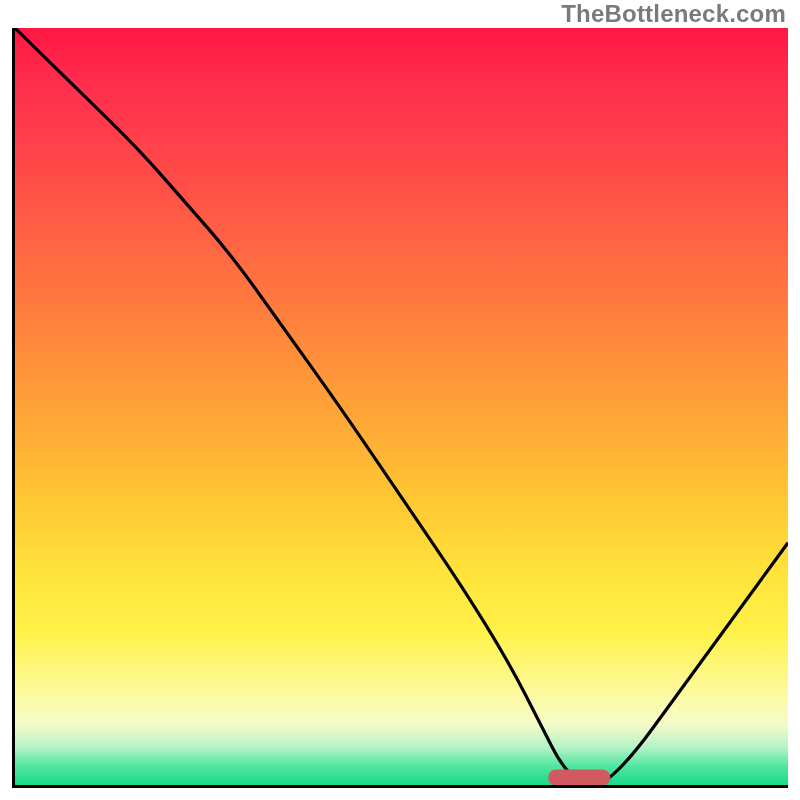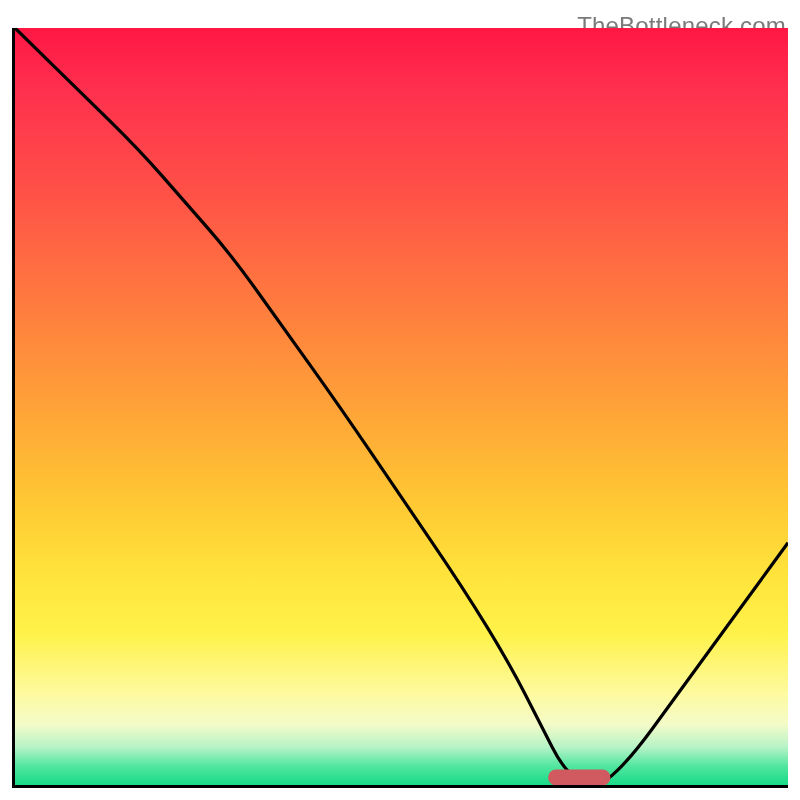--- a/index.html
+++ b/index.html
@@ -10,25 +10,25 @@
     background: #fff;
     font-family: Arial, Helvetica, sans-serif;
   }
   .stage {
     position: relative;
     width: 800px;
     height: 800px;
   }
   .watermark {
     position: absolute;
-    top: 12px;
+    top: 0px;
     right: 14px;
     font-size: 24px;
     color: #7a7a7a;
-    font-weight: 400;
+    font-weight: 700;
     letter-spacing: 0.2px;
   }
   .plot {
     position: absolute;
     left: 12px;
     top: 28px;
     width: 776px;
     height: 760px;
     border-left: 3px solid #000;
     border-bottom: 3px solid #000;

